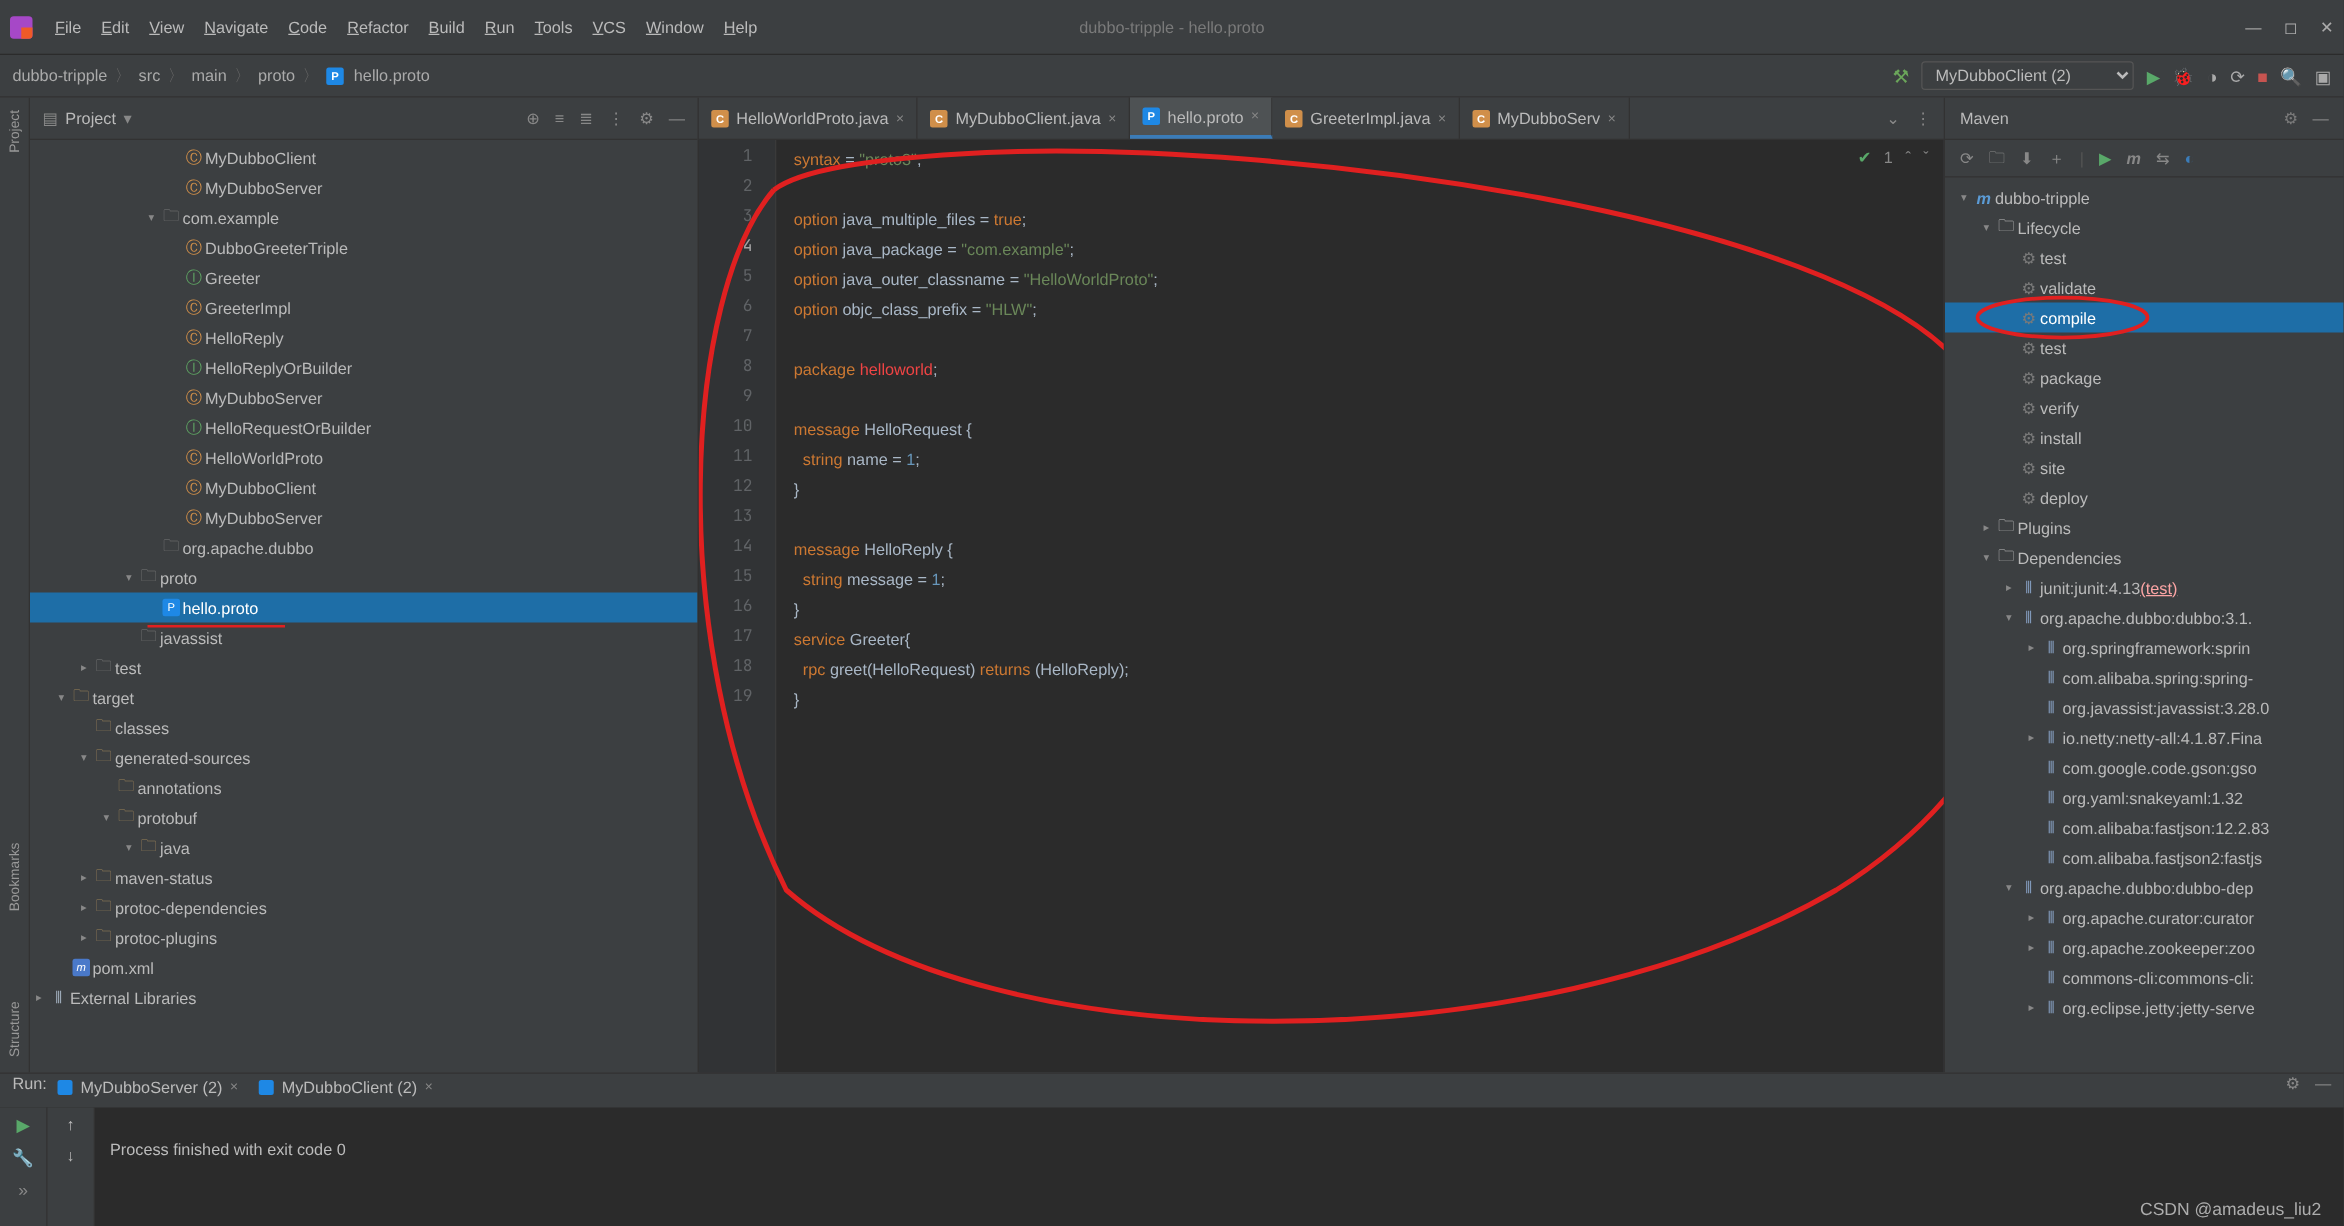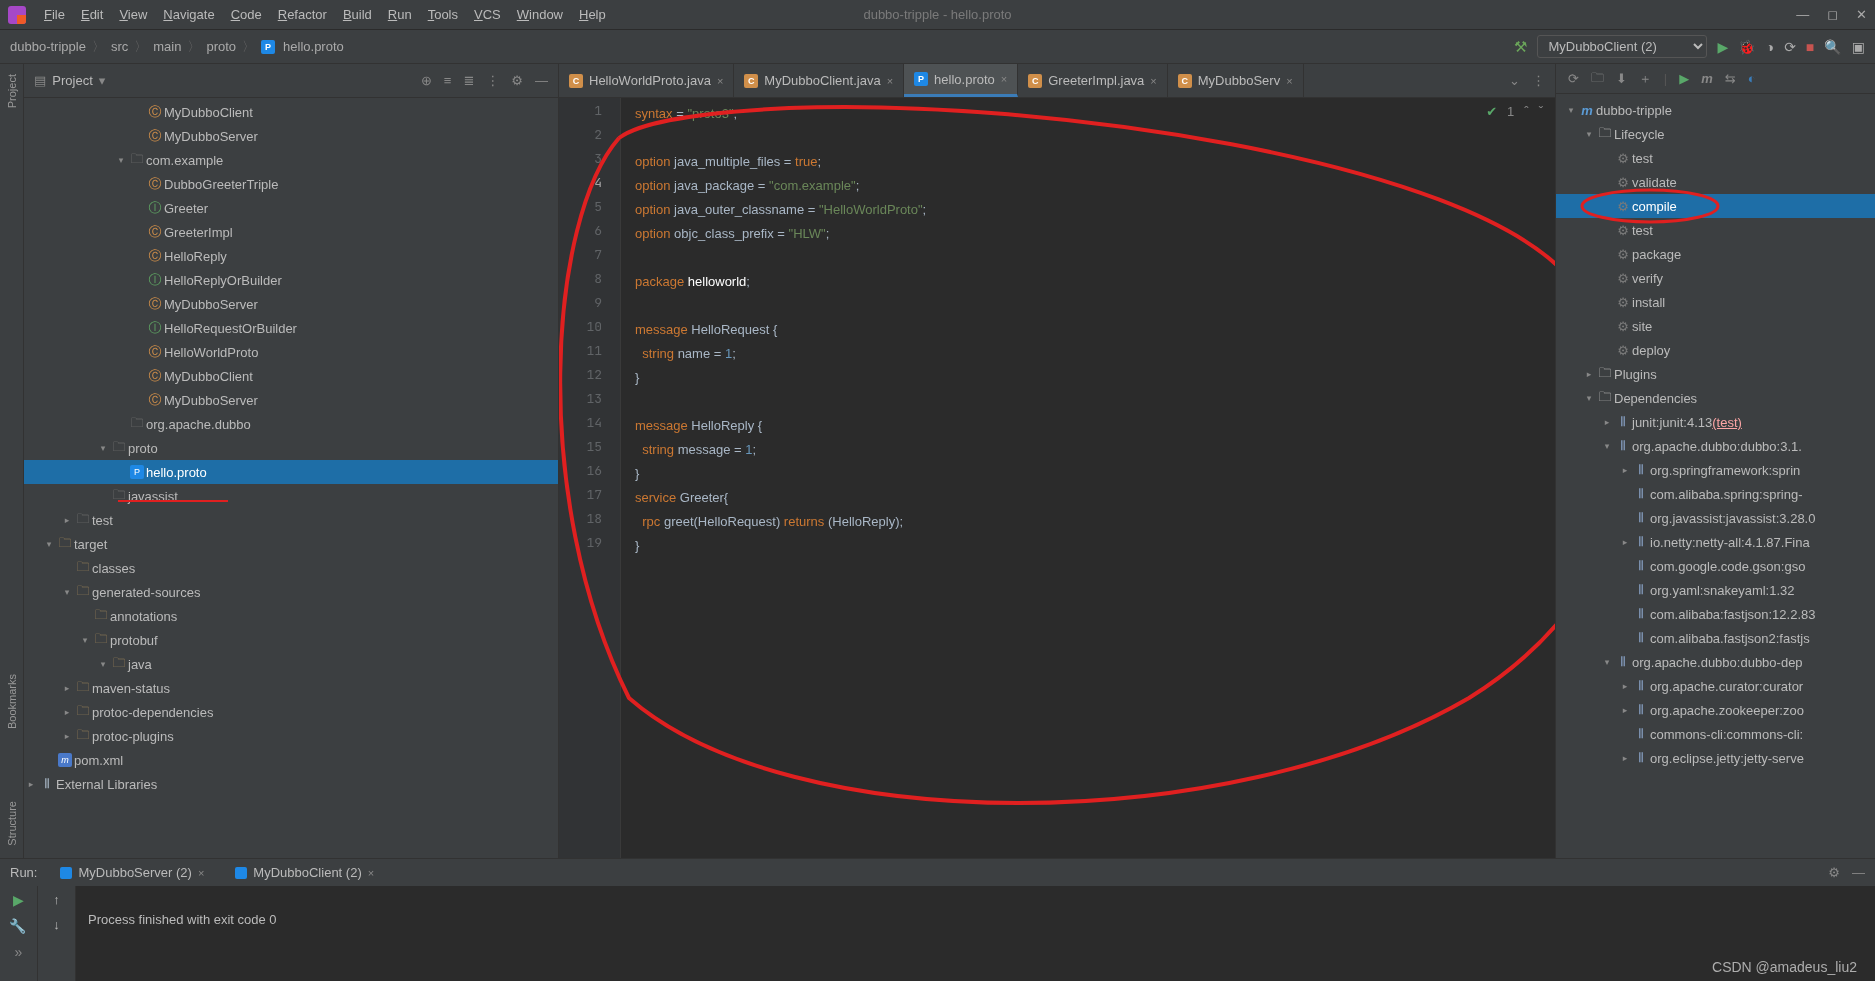--- a/index.html
+++ b/index.html
@@ -1,20 +1,20 @@
 <!DOCTYPE html>
 <html><head>
 <meta charset="utf-8">
 <style>
 * { margin:0; padding:0; box-sizing:border-box; font-family:"Segoe UI",Arial,sans-serif; font-size:13px; user-select:none; }
 html,body { width:1875px; height:981px; background:#2b2b2b; color:#bbb; overflow:hidden; }
 .root { width:100%; height:100%; display:flex; flex-direction:column; background:#3c3f41; }
 
 
-.menubar { height:30px; background:#3c3f41; display:flex; align-items:center; padding:12px 8px; gap:4px; border-bottom:1px solid #2b2b2b; position:relative;justify-content:space-between;}
+.menubar { height:44px; background:#3c3f41; display:flex; align-items:center; padding:12px 8px; gap:4px; border-bottom:1px solid #2b2b2b; position:relative;justify-content:space-between;}
 .menubar .logo { width:18px; height:18px; background:#a648c7; border-radius:3px; margin-right:6px; position:relative;}
 .menubar .logo::after{content:"";position:absolute;width:9px;height:9px;background:#f05a28;bottom:0;right:0;border-radius:0 0 3px 0;}
 .menubar .mi { padding:3px 8px; color:#bbb; }
 .menubar .mi u{text-decoration:underline;}
 .menubar .title { position:absolute; left:50%; transform:translateX(-50%); color:#7a7a7a;}
 .menubar .wbtn { display:flex; gap:18px; margin-left:auto; color:#aaa;}
 
 
 .navbar { height:34px; background:#3c3f41; display:flex; align-items:center; padding:0 10px; gap:8px; border-bottom:1px solid #323232; position:relative;}
 .crumbs { display:flex; align-items:center; gap:6px; color:#aaa;}
@@ -62,42 +62,42 @@
 .edtab .x{color:#888;font-size:11px;}
 .edtabs .more{margin-left:auto;padding:0 10px;display:flex;gap:12px;color:#888;}
 .code-wrap{flex:1;display:flex;position:relative;overflow:hidden;}
 .gut{width:62px;background:#313335;border-right:1px solid #3a3a3a;padding-top:4px;}
 .gut .ln{height:24px;text-align:right;padding-right:18px;color:#606366;font-family:"JetBrains Mono",Consolas,monospace;font-size:13px;}
 .gut .ln.cur{color:#a4a3a3;}
 .code{flex:1;padding:4px 0 0 14px;font-family:"JetBrains Mono",Consolas,monospace;font-size:14px;line-height:24px;color:#a9b7c6;white-space:pre;}
 .kw{color:#cc7832;}
 .str{color:#6a8759;}
 .num{color:#6897bb;}
-.underwave{color:#ffffff;margin-top:48px;}
+.underwave{color:#ef4444;margin-top:48px;}
 .code-overlay{position:absolute;top:6px;right:12px;display:flex;gap:10px;align-items:center;color:#888;font-size:12px;}
 .code-overlay .chk{color:#59a869;}
 
 
 .rpanel{width:320px;background:#3c3f41;border-left:1px solid #323232;display:flex;flex-direction:column;}
 .rpanel .rhead{height:34px;display:flex;align-items:center;justify-content:space-between;padding:0 12px;border-bottom:1px solid #323232;}
 .rpanel .rtools{height:30px;display:flex;align-items:center;gap:12px;padding:0 12px;color:#888;border-bottom:1px solid #323232;}
 .rpanel .rtools .run{color:#59a869;}
 .rpanel .rtools .add{color:#888;}
 .mtree{flex:1;overflow:auto;padding:4px 0;}
 .mtree-row{display:flex;align-items:center;height:24px;padding-right:6px;white-space:nowrap;}
 .mtree-row.sel{background:#1e6ea7;color:#fff;}
 .mtree-row .caret{width:14px;color:#888;font-size:9px;text-align:center;}
 .mtree-row .nocaret{width:14px;}
 .mtree-row .ic{width:18px;text-align:center;}
 .gear{color:#7a7a7a;}
 .mlib{color:#8aa4c8;}
 .dim{color:#fca5a5;text-decoration:underline;}
 
 
-.runbar{height:28px;background:#3c3f41;border-top:1px solid #323232;display:flex;align-items:center;padding:0 10px;gap:15px;}
+.runbar{height:28px;background:#3c3f41;border-top:1px solid #323232;display:flex;align-items:flex-start;padding:0 10px;gap:1px;}
 .runbar .rtab{display:flex;align-items:center;gap:6px;padding:3px 8px;color:#bbb;}
 .runbar .x{color:#888;font-size:11px;}
 .runbar .rico{width:12px;height:12px;border-radius:2px;background:#1e88e5;display:inline-block;}
 .runbar .tools{margin-left:auto;display:flex;gap:12px;color:#888;}
 .console{height:95px;background:#2b2b2b;display:flex;}
 .console .cgutter{width:38px;background:#3c3f41;display:flex;flex-direction:column;align-items:center;padding-top:6px;gap:10px;border-right:1px solid #323232;}
 .console .cgutter .run{color:#59a869;font-size:14px;}
 .console .cgutter .g{color:#888;font-size:14px;}
 .console .cgutter2{width:38px;background:#3c3f41;display:flex;flex-direction:column;align-items:center;padding-top:6px;gap:10px;border-right:1px solid #323232;}
 .console .cout{flex:1;padding:8px 12px;font-family:"JetBrains Mono",Consolas,monospace;color:#bbb;white-space:pre;position:relative;}
@@ -413,20 +413,27 @@
           <span>ˇ</span>
         </div>
 
         <svg class="anno" style="left:-50px;top:-20px;" width="1200" height="760">
           <path d="M110 60 C 40 140, 20 420, 120 620 C 280 760, 720 760, 960 620 C 1120 520, 1160 360, 1060 200 C 960 80, 520 20, 280 30 C 180 35, 130 45, 110 60" stroke="#e02020" stroke-width="4" fill="none"></path>
         </svg>
       </div>
     </div>
 
     <div class="rpanel">
+      <div class="rhead">
+        <span>Maven</span>
+        <span>
+          <span class="gear">⚙</span>
+          <span style="margin-left:8px;color:#888">―</span>
+        </span>
+      </div>
       <div class="rtools">
         <span>⟳</span>
         <span>🗀</span>
         <span>⬇</span>
         <span class="add">＋</span>
         <span style="color:#555">|</span>
         <span class="run">▶</span>
         <span style="font-style:italic;font-weight:bold">m</span>
         <span>⇆</span>
         <span style="color:#3b7cb8">◐</span>

